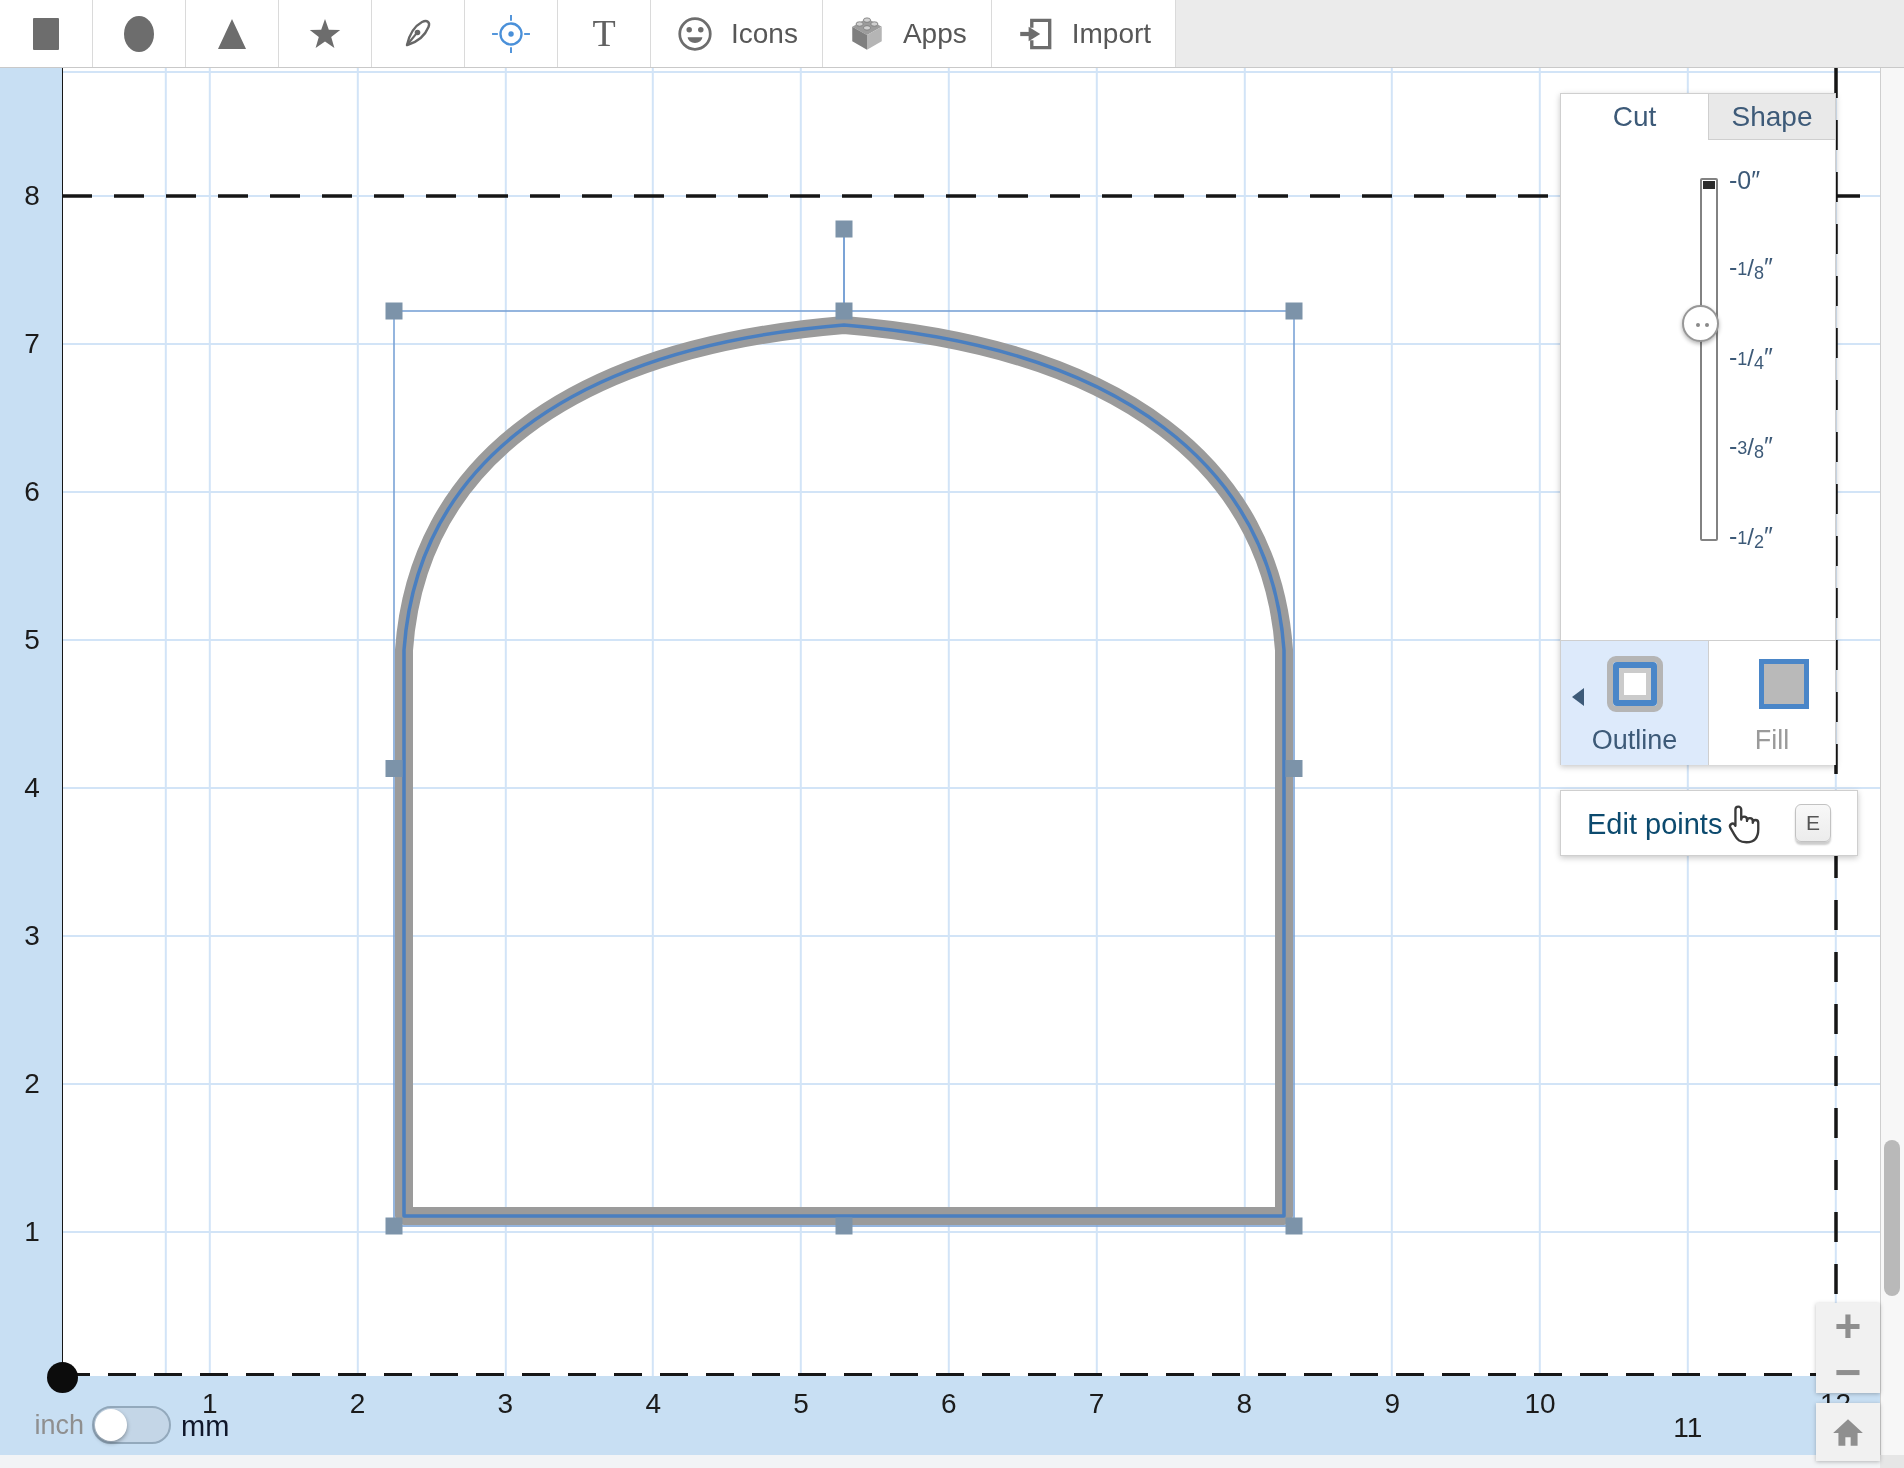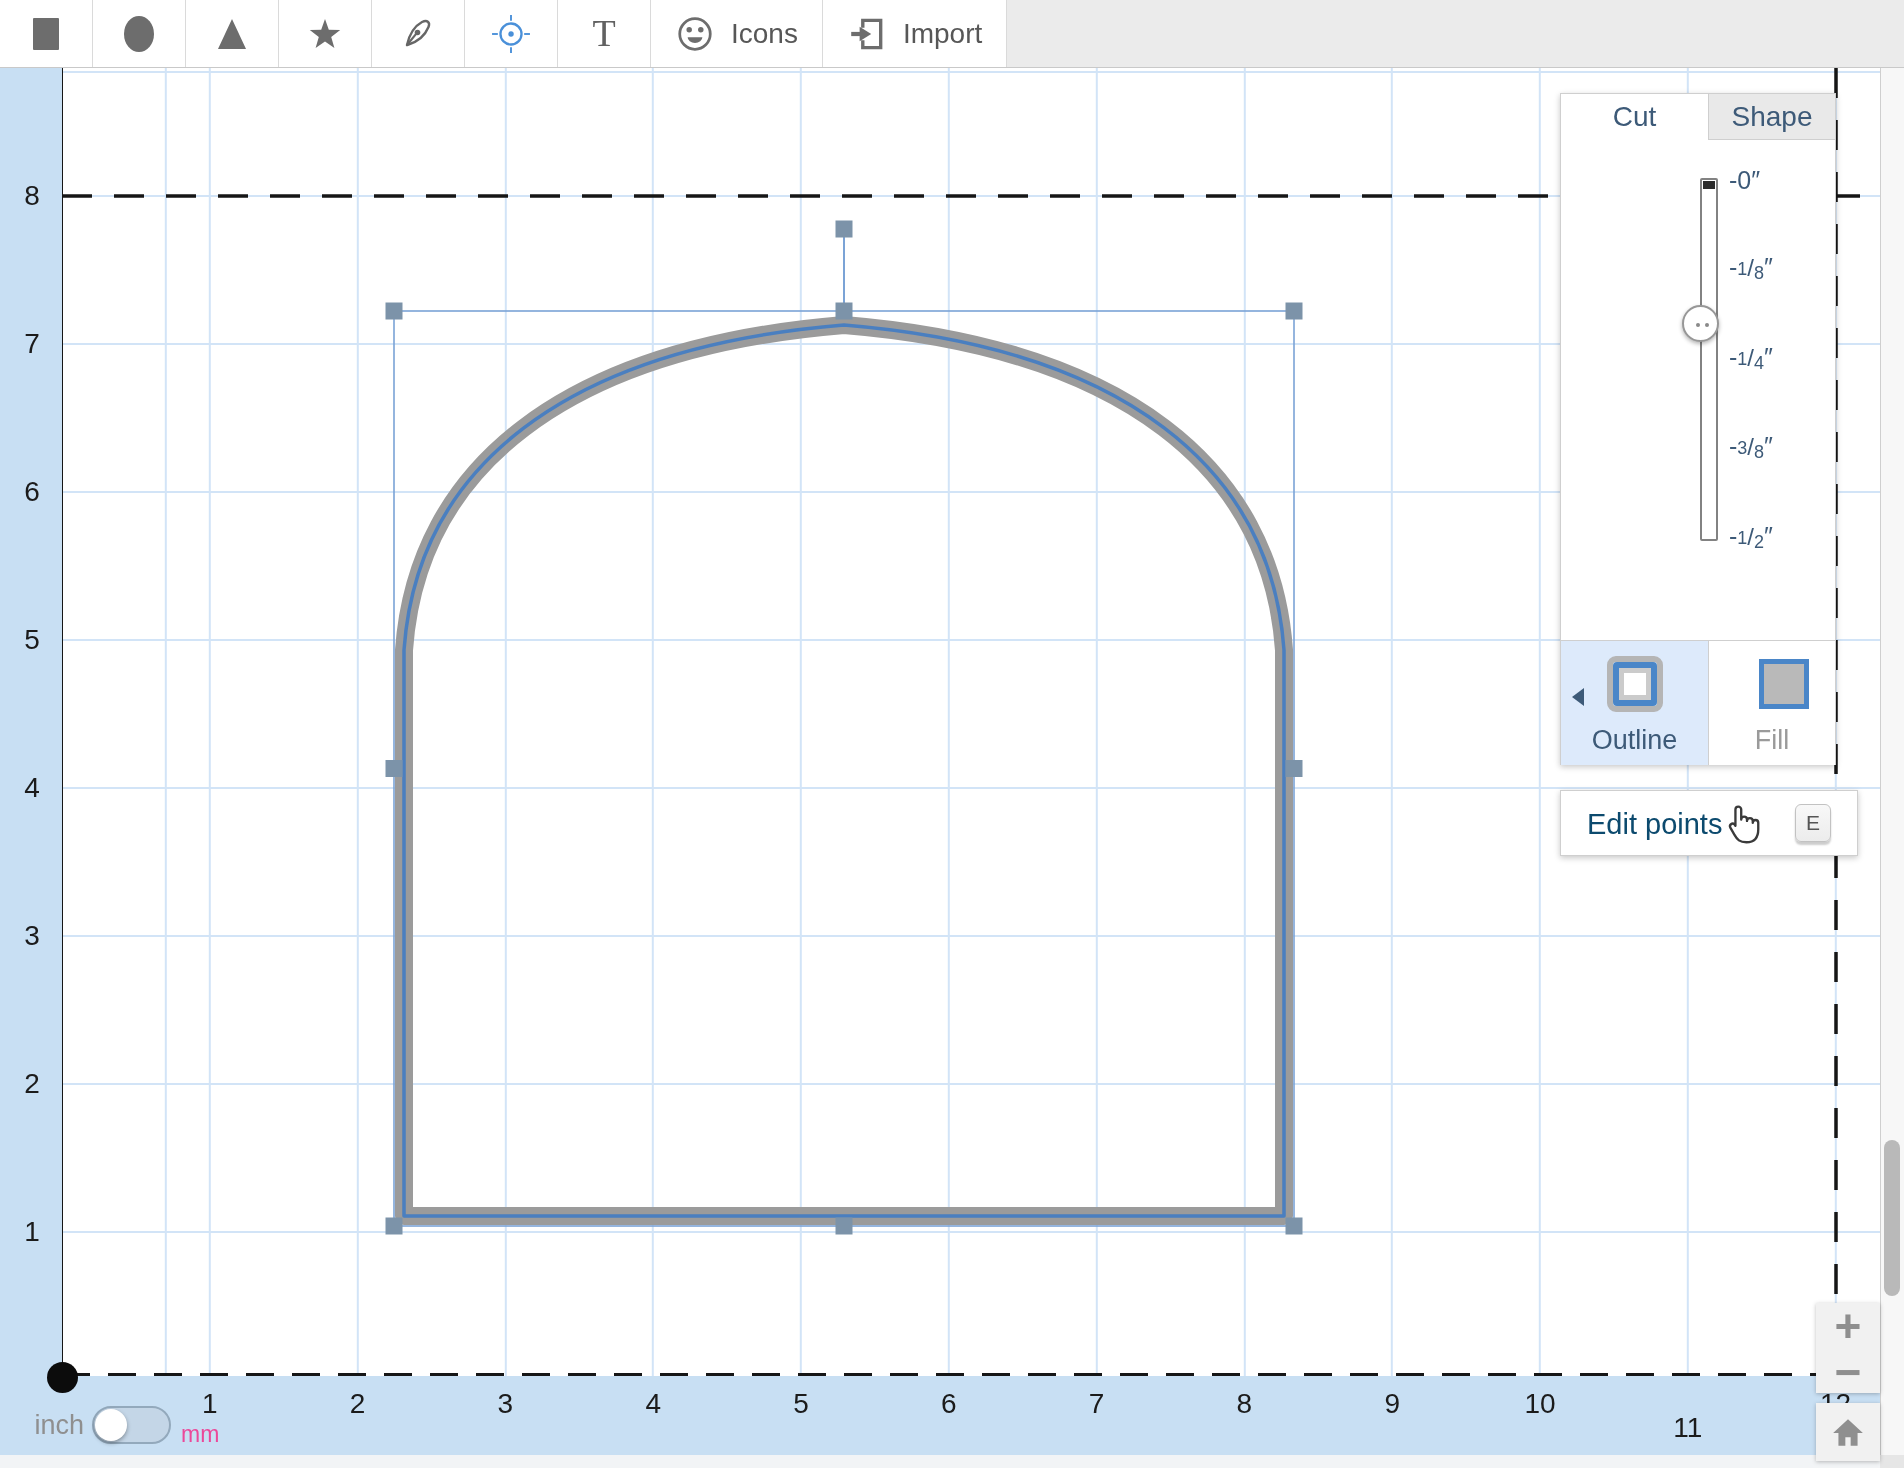--- a/index.html
+++ b/index.html
@@ -25,21 +25,21 @@
   #origin-dot { position:absolute; left:47px; top:1362px; width:31px; height:31px; border-radius:50%; background:#0c0c0c; z-index:4; }
 
   
   #left-ruler { position:absolute; left:0; top:68px; width:62px; height:1387px; background:#c8dff3; z-index:3; }
   #bottom-ruler { position:absolute; left:0; top:1376px; width:1880px; height:79px; background:#c8dff3; z-index:3; }
   .ruler-num { position:absolute; font-size:28px; color:#1b1b1b; text-align:center; }
   #bottom-strip { position:absolute; left:0; top:1455px; width:1880px; height:13px; background:#f2f4f6; z-index:3; }
 
   
   #unit-left { position:absolute; left:26px; top:1410px; width:58px; font-size:27px; color:#8f8f8f; text-align:right; z-index:4; }
-  #unit-right { position:absolute; left:181px; top:1410px; font-size:23px; color:#ec4899; z-index:4;margin-top:11px; }
+  #unit-right { position:absolute; left:181px; top:1410px; font-size:29px; color:#0f172a; z-index:4; }
   #unit-toggle { position:absolute; left:92px; top:1406px; width:79px; height:38px; border-radius:19px;
     background:#c4d6e7; border:2px solid #93a9bc; z-index:4; }
   #unit-knob { position:absolute; left:1px; top:1px; width:32px; height:32px; border-radius:50%;
     background:#ffffff; box-shadow:0 2px 4px rgba(0,0,0,.35); }
 
   
   #toolbar { position:absolute; left:0; top:0; width:1904px; height:68px; background:#ebebeb;
     border-bottom:1px solid #c9c9c9; display:flex; z-index:6; }
   .tool-btn { height:100%; background:#fff; border-right:1px solid #dadada;
     display:flex; align-items:center; justify-content:center; }
@@ -217,20 +217,32 @@
       <svg width="40" height="40" viewBox="0 0 38 38">
         <circle cx="19" cy="19" r="14.5" fill="none" stroke="#6d6d6d" stroke-width="2.6"></circle>
         <circle cx="13.5" cy="15" r="2.6" fill="#6d6d6d"></circle>
         <circle cx="24.5" cy="15" r="2.6" fill="#6d6d6d"></circle>
         <path d="M12 22 a7 5.5 0 0 0 14 0 z" fill="#6d6d6d"></path>
       </svg>
       <span class="tool-label">Icons</span>
     </div>
     <div class="tool-btn wide">
       <svg width="40" height="40" viewBox="0 0 38 38">
+        <polygon points="5,12 19,4 33,12 19,20" fill="#9c9c9c"></polygon>
+        <polygon points="5,12 19,20 19,34 5,26" fill="#7f7f7f"></polygon>
+        <polygon points="19,20 33,12 33,26 19,34" fill="#b5b5b5"></polygon>
+        <ellipse cx="12" cy="9.5" rx="3.4" ry="2.1" fill="#d0d0d0" stroke="#7a7a7a" stroke-width="0.8"></ellipse>
+        <ellipse cx="19" cy="5.8" rx="3.4" ry="2.1" fill="#d0d0d0" stroke="#7a7a7a" stroke-width="0.8"></ellipse>
+        <ellipse cx="26" cy="9.5" rx="3.4" ry="2.1" fill="#d0d0d0" stroke="#7a7a7a" stroke-width="0.8"></ellipse>
+        <ellipse cx="19" cy="13.2" rx="3.4" ry="2.1" fill="#d0d0d0" stroke="#7a7a7a" stroke-width="0.8"></ellipse>
+      </svg>
+      <span class="tool-label">Apps</span>
+    </div>
+    <div class="tool-btn wide">
+      <svg width="40" height="40" viewBox="0 0 38 38">
         <path d="M15 13 V6 H32 V32 H15 V25" fill="none" stroke="#6d6d6d" stroke-width="3.2"></path>
         <line x1="4" y1="19" x2="13" y2="19" stroke="#6d6d6d" stroke-width="4"></line>
         <polygon points="12,12 23,19 12,26" fill="#6d6d6d"></polygon>
       </svg>
       <span class="tool-label">Import</span>
     </div>
     <div style="flex:1"></div>
   </div>
 
   <div id="panel" class="card">

